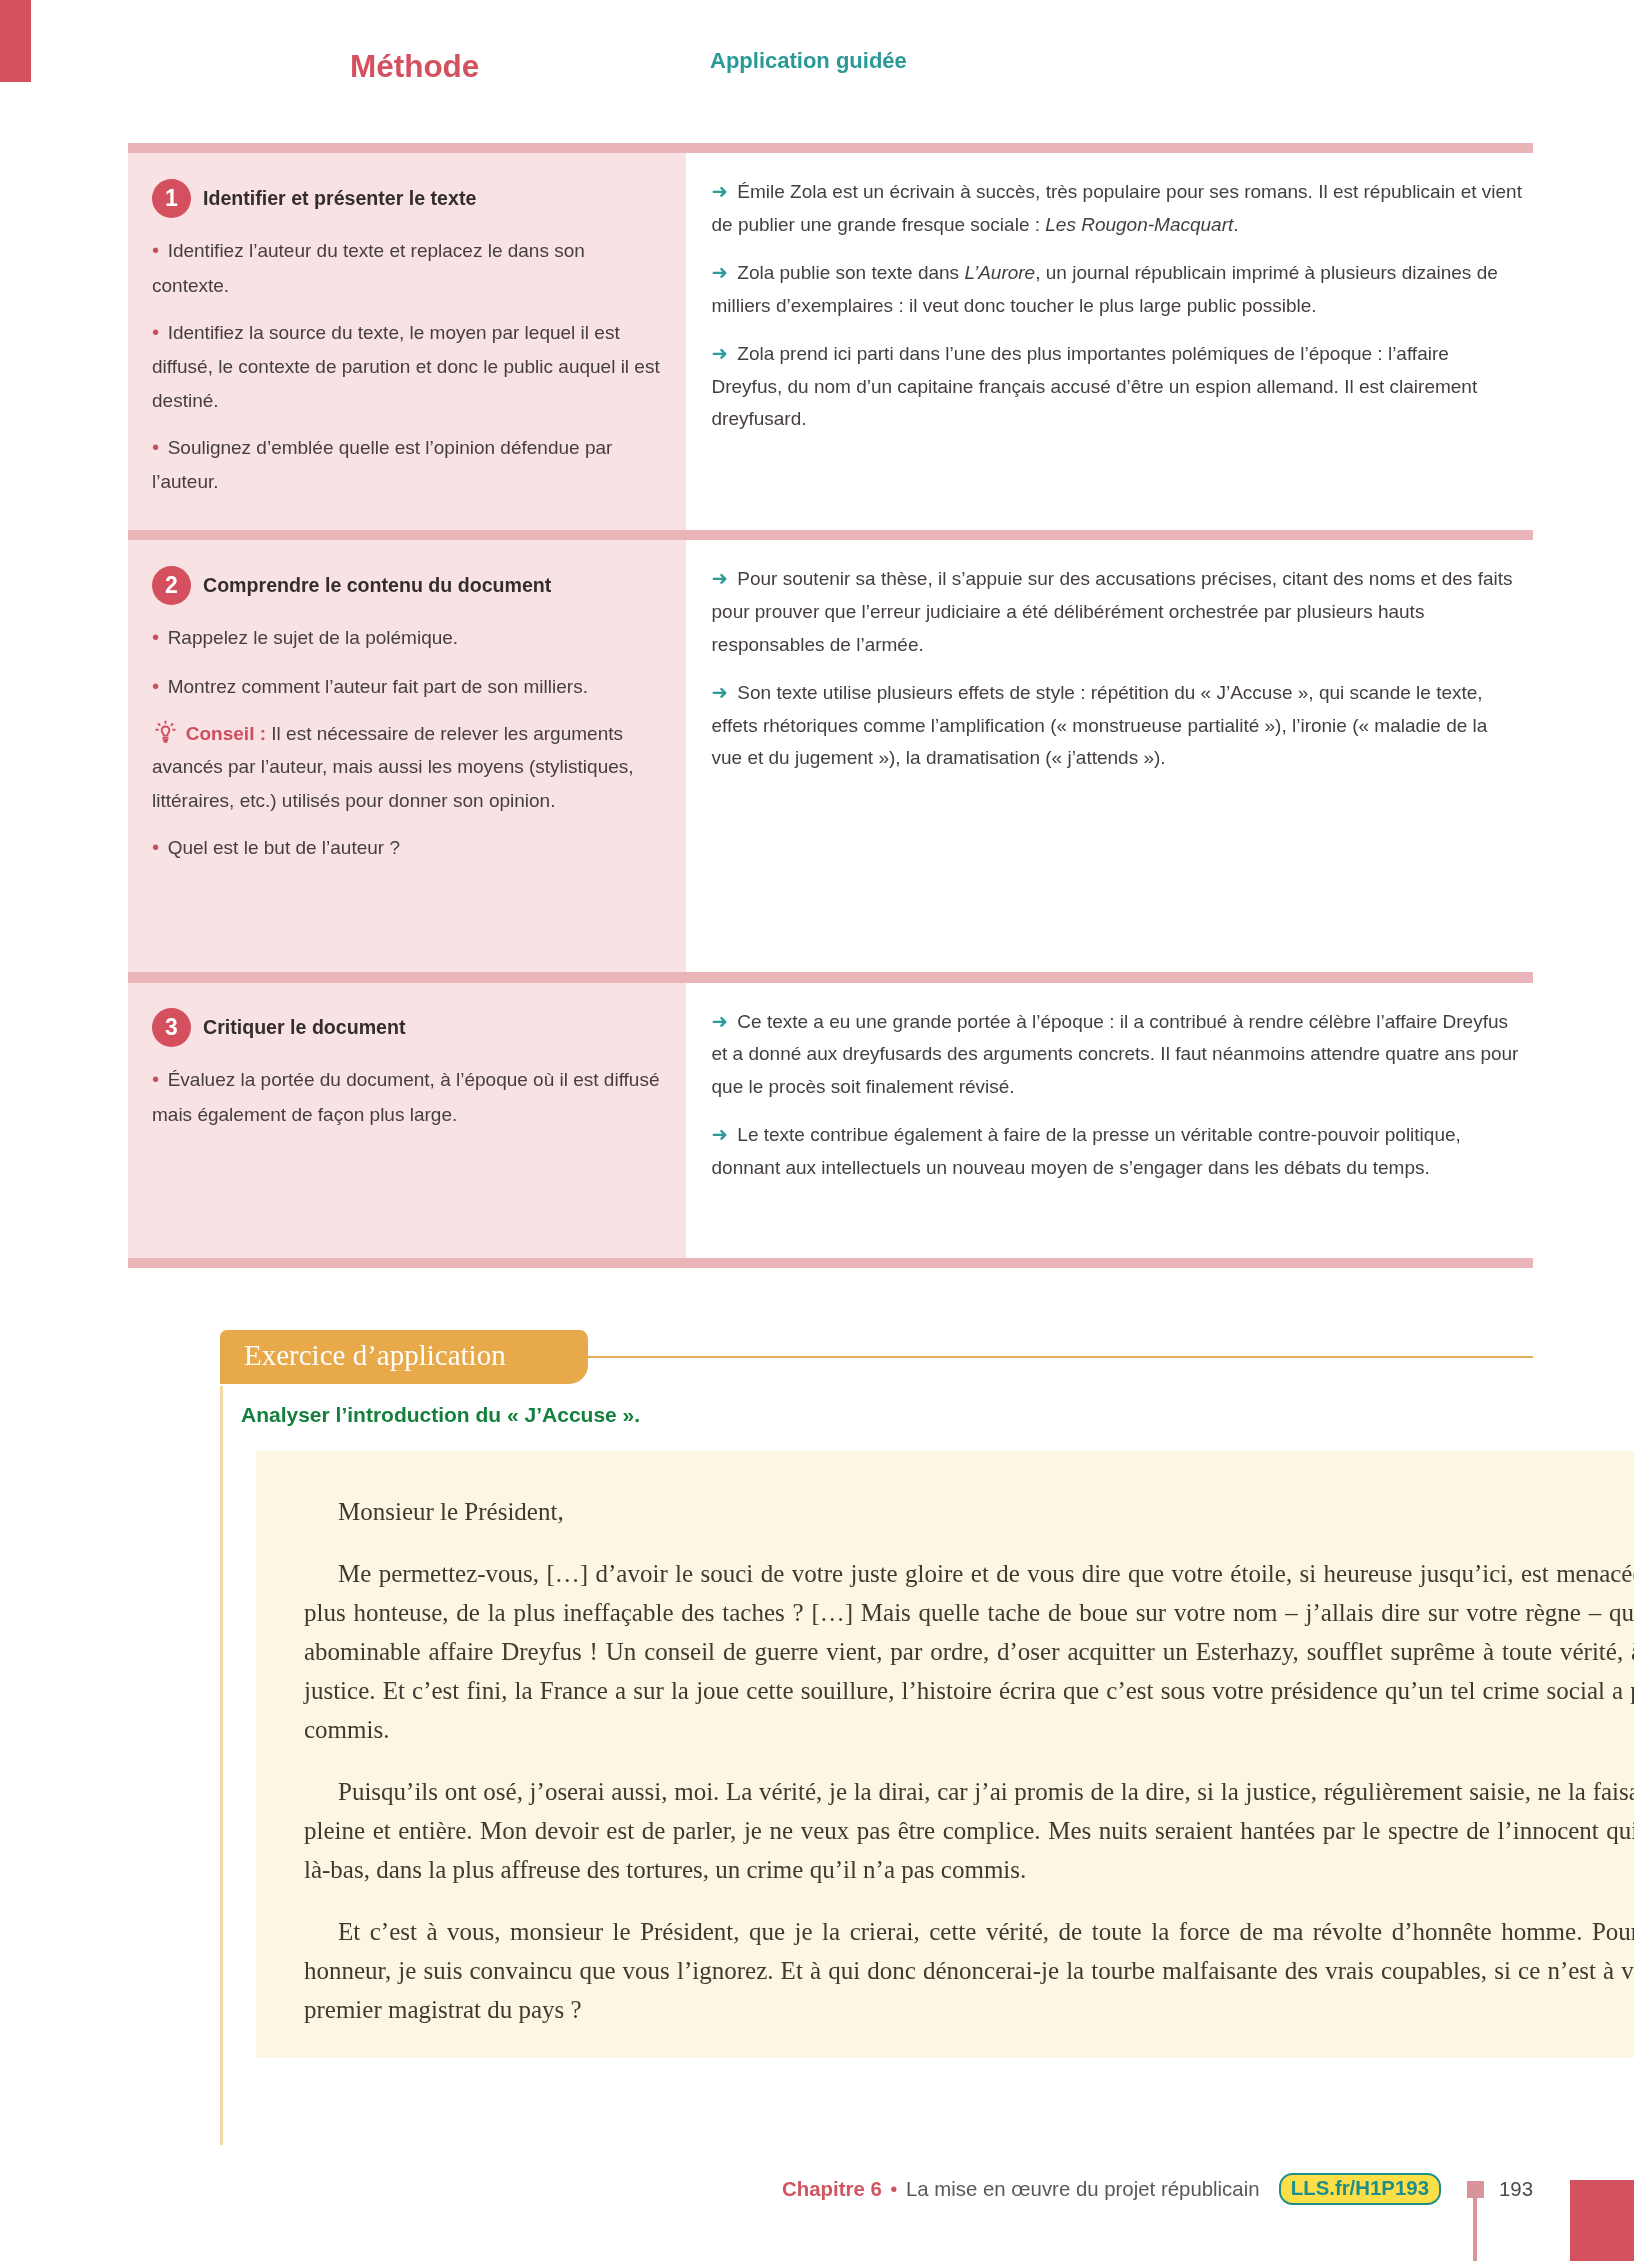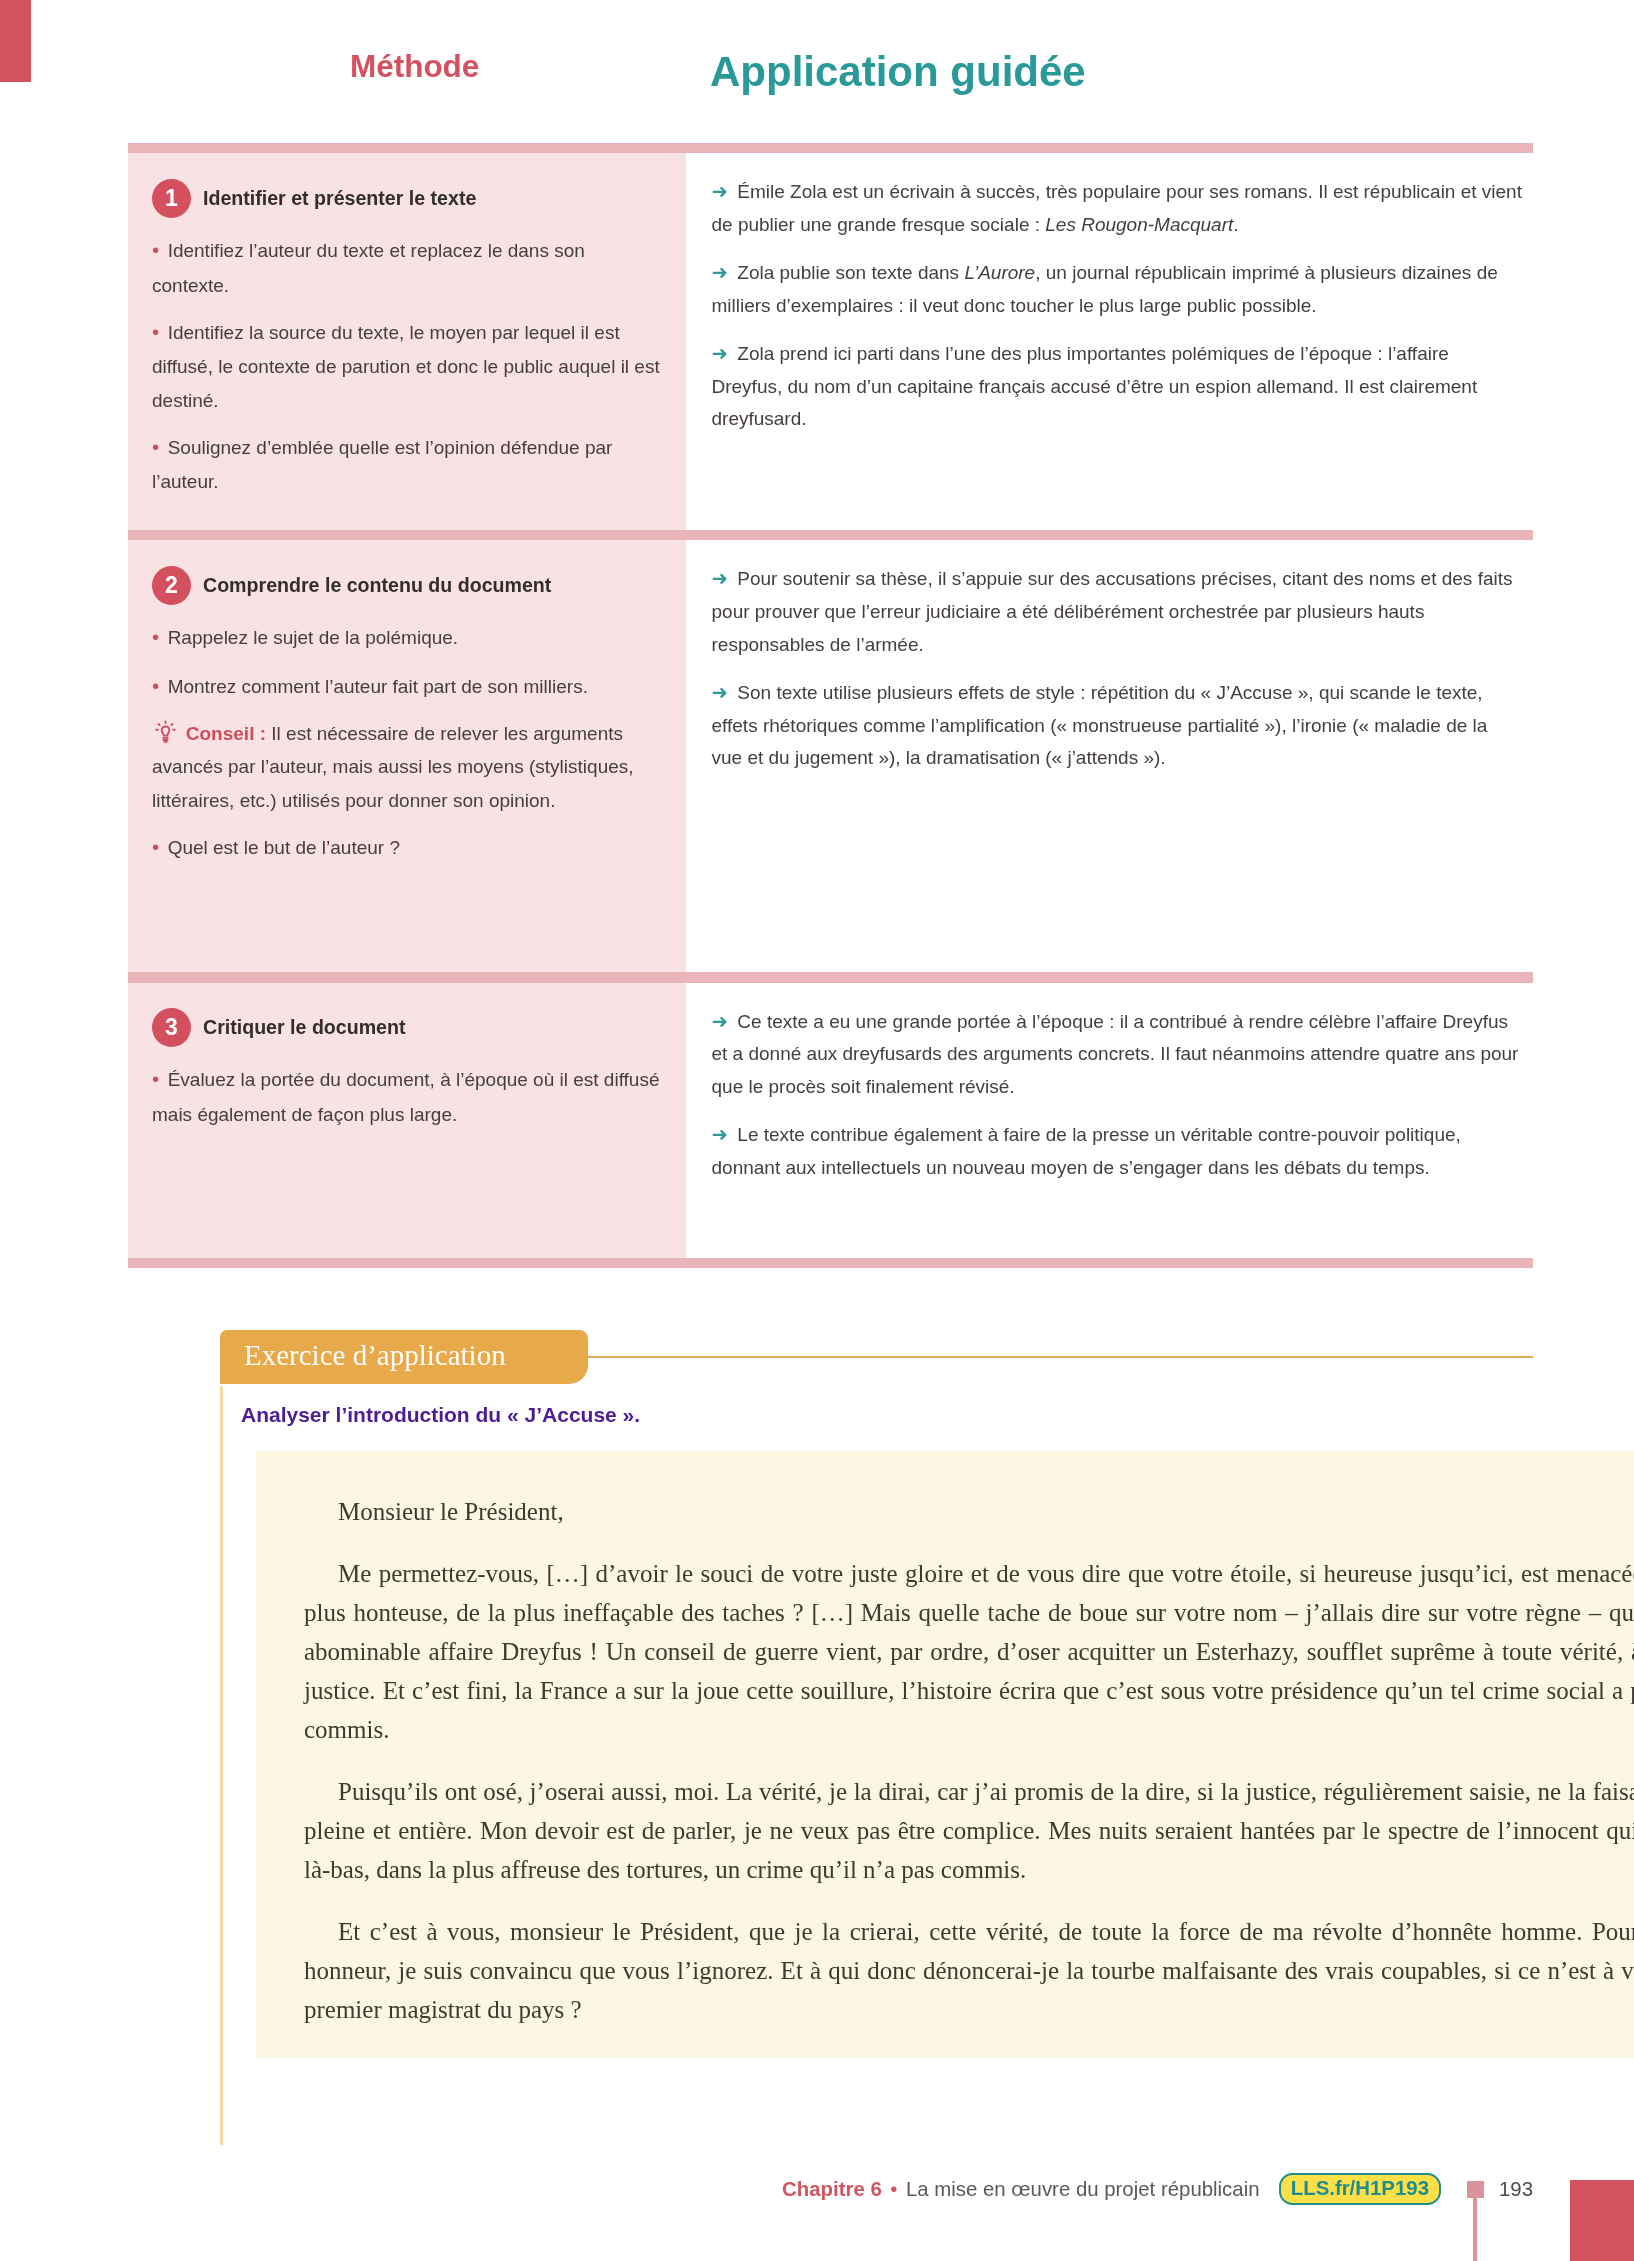--- a/index.html
+++ b/index.html
@@ -9,21 +9,21 @@
     font-family:"Liberation Sans", sans-serif; overflow:hidden;
   }
   
   .edge-top-left { position:absolute; left:0; top:0; width:31px; height:82px; background:#d4525f; }
   .edge-bottom-right { position:absolute; right:0; bottom:0; width:65px; height:81px; background:#d4525f; }
 
   
   .method { position:absolute; left:128px; top:34px; width:1405px; }
   .page-head { display:grid; grid-template-columns:558px 1fr; height:109px; }
   .h-method { font-size:31.5px; font-weight:700; color:#d4525f; margin:13.6px 0 0 15.3px;text-align:center; }
-  .h-application { font-size:42px; font-weight:700; color:#2a9a99; margin:13.6px 0 0 24px; }
+  .h-application { font-size:22px; font-weight:700; color:#2a9a99; margin:13.6px 0 0 24px; }
   .sep { height:10.2px; background:#e9b5b9; }
   .method-row { display:grid; grid-template-columns:558px 1fr; }
   .row-1 { min-height:377px; } .row-2 { min-height:432px; } .row-3 { min-height:275px; }
   .cell-left  { background:#f8e2e4; padding:25.5px 25.5px 20.4px 24px; }
   .cell-right { background:#ffffff; padding:22px 10.2px 17px 25.5px; }
   .step-head { display:flex; align-items:center; margin-bottom:15.3px; }
   .step-num { flex:none; display:inline-flex; width:39px; height:39px; border-radius:50%;
     background:#d4505f; color:#fff; font-size:23px; font-weight:700;
     align-items:center; justify-content:center; margin-right:12px; }
   .step-title { font-size:19.6px; font-weight:700; color:#332d2d; margin:0; }
@@ -37,21 +37,21 @@
   .bulb { vertical-align:-6px; margin-right:6.8px; }
 
   
   .exercise { position:absolute; left:220px; top:1330px; width:1313px; }
   .left-rule { position:absolute; left:0; top:56px; width:2.6px; height:759px; background:#f2d9a6; }
   .ex-head { display:flex; align-items:center; }
   .ex-banner { flex:none; width:368px; height:54px; background:#e8a94b; color:#ffffff;
     font-family:"Liberation Serif", serif; font-size:29px; display:flex; align-items:center;
     padding:0 22px 3.4px 24px; border-radius:6.8px 8.5px 19px 0; }
   .ex-line { flex:1; height:2.6px; background:#e3ab55; }
-  .ex-title { font-size:21px; font-weight:700; color:#4c1d95; margin:19px 0 0 21px; }
+  .ex-title { font-size:21px; font-weight:700; color:#15803d; margin:19px 0 0 21px; }
   .letter-box { margin:24px 0 0 36px; width:1512px; background:#fbf7e3; padding:41px 68px 29px 48px; }
   .letter-box p { font-family:"Liberation Serif", serif; font-size:25px; line-height:1.56;
     color:#3e3a2f; text-align:justify; text-indent:34px; margin:0 0 23px; }
   .letter-box p:last-child { margin-bottom:0; }
 
   
   .footer { position:absolute; top:2173px; right:102px; display:flex; align-items:center; }
   .chap-label { color:#cf5560; font-weight:700; font-size:20.4px; }
   .chap-dot { color:#cf5560; font-size:20.4px; margin:0 8.5px; }
   .chap-title { color:#5c5858; font-size:20.4px; }

